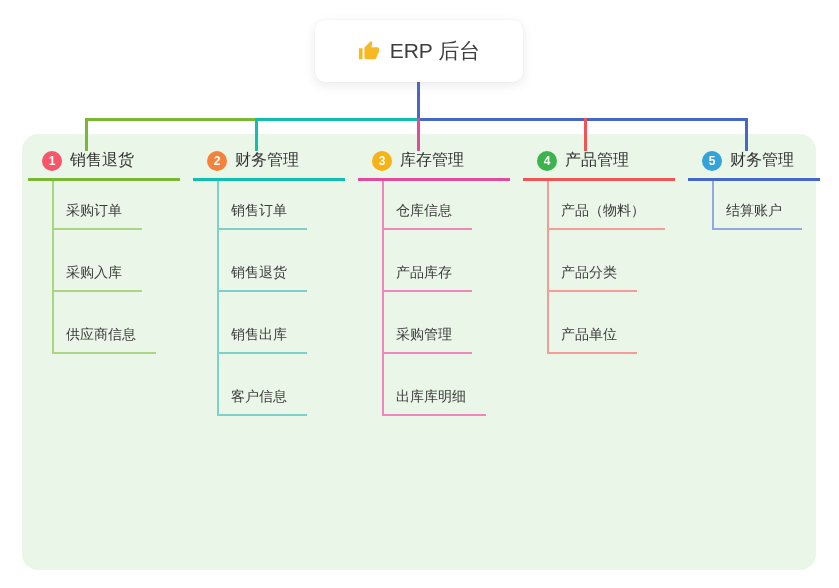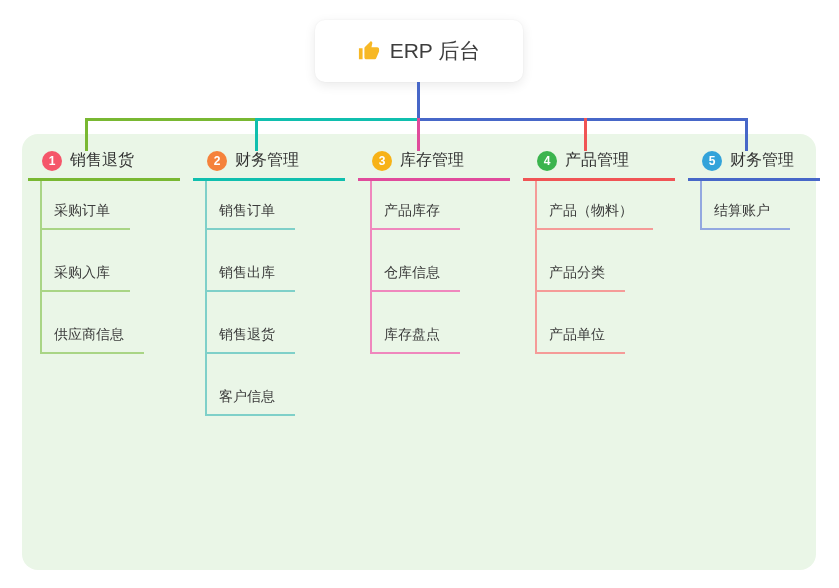--- a/index.html
+++ b/index.html
@@ -44,21 +44,21 @@
     padding:0 0 7px 14px;
     border-bottom:3px solid var(--c);
     font-size:16px;color:#333;font-weight:500;white-space:nowrap;
   }
   .col-5 .branch-header{width:132px;}
   .badge{
     flex:0 0 auto;width:20px;height:20px;border-radius:50%;
     color:#fff;font-size:12px;font-weight:700;
     display:flex;align-items:center;justify-content:center;
   }
-  .branch-children{position:relative;margin-left:12px;width:max-content;}
+  .branch-children{position:relative;margin-left:24px;width:max-content;}
   .branch-children::before{
     content:"";position:absolute;left:0;top:0;bottom:0;width:2px;
     background:var(--light);
   }
   .child{
     box-sizing:border-box;height:62px;width:max-content;
     display:flex;align-items:flex-end;
     padding:0 20px 8px 14px;
     border-bottom:2px solid var(--light);
     font-size:14px;color:#3b3b3b;white-space:nowrap;
@@ -98,34 +98,35 @@
         <div class="child">供应商信息</div>
       </div>
   </div>
     <div class="branch col-2" style="--c: #10bfae; --light: #7fd0c9;">
     <div class="branch-header">
       <span class="badge" style="background: rgb(245, 130, 59);">2</span>
       <span>财务管理</span>
     </div>
     <div class="branch-children">
         <div class="child">销售订单</div>
+        <div class="child">销售退货</div>
         <div class="child">销售出库</div>
-        <div class="child">销售退货</div>
         <div class="child">客户信息</div>
       </div>
   </div>
     <div class="branch col-3" style="--c: #e04b9c; --light: #ef87bd;">
     <div class="branch-header">
       <span class="badge" style="background: rgb(247, 178, 23);">3</span>
       <span>库存管理</span>
     </div>
     <div class="branch-children">
+        <div class="child">仓库信息</div>
         <div class="child">产品库存</div>
-        <div class="child">仓库信息</div>
-        <div class="child">库存盘点</div>
+        <div class="child">采购管理</div>
+        <div class="child">出库库明细</div>
       </div>
   </div>
     <div class="branch col-4" style="--c: #f05455; --light: #f59b98;">
     <div class="branch-header">
       <span class="badge" style="background: rgb(60, 180, 78);">4</span>
       <span>产品管理</span>
     </div>
     <div class="branch-children">
         <div class="child">产品（物料）</div>
         <div class="child">产品分类</div>

